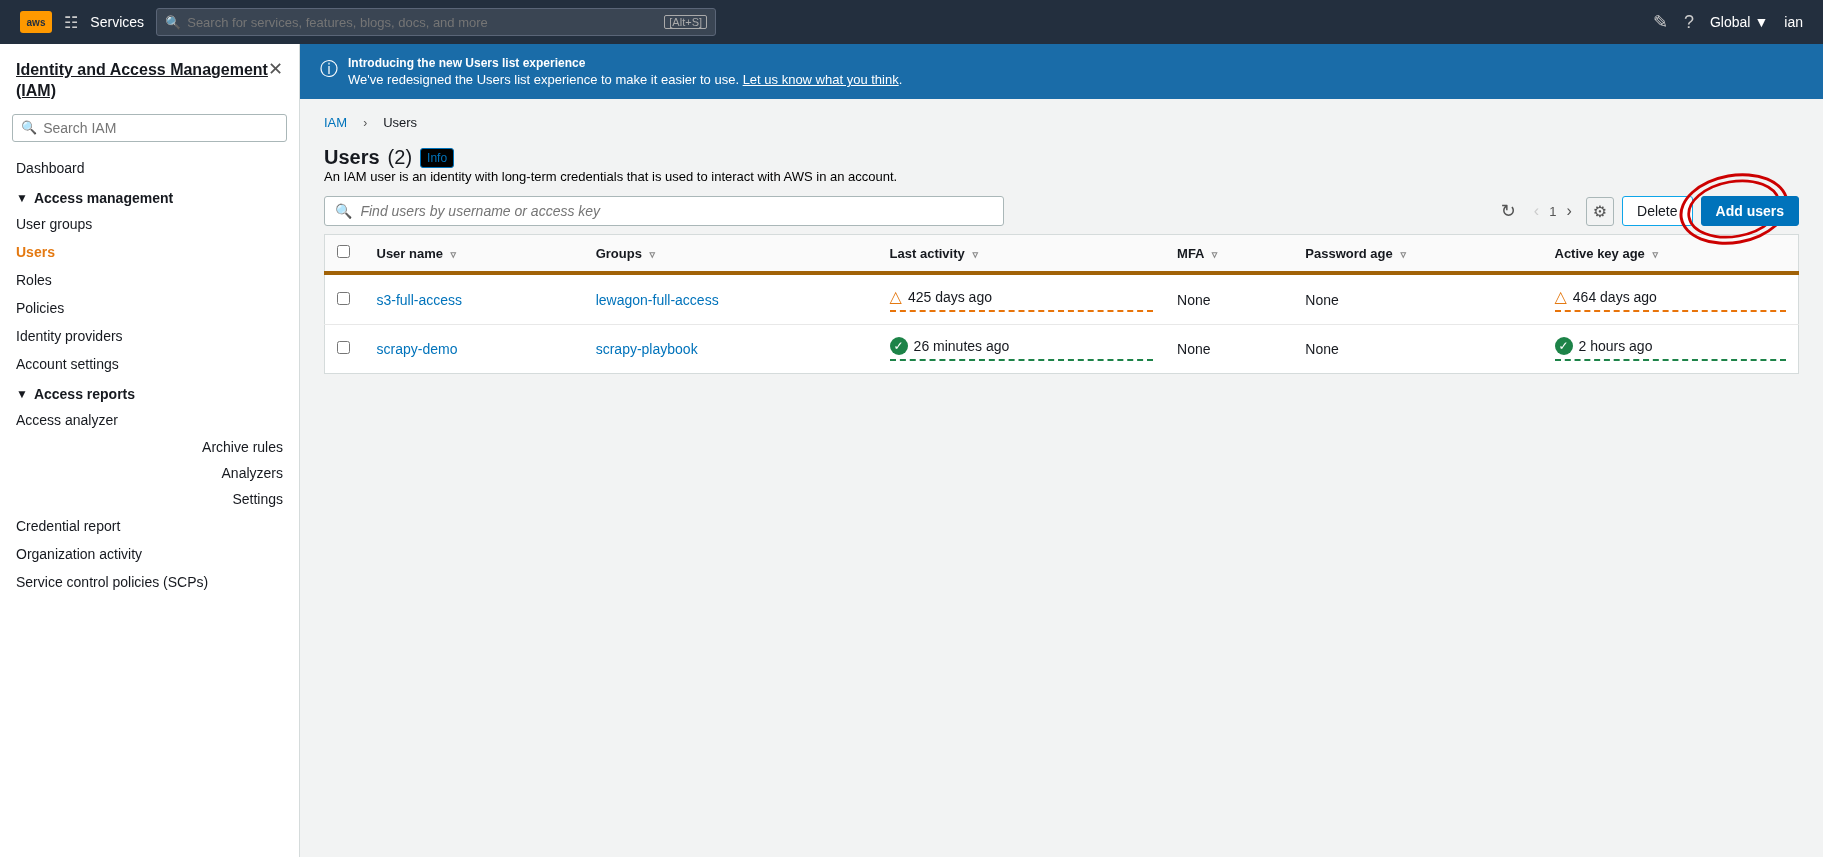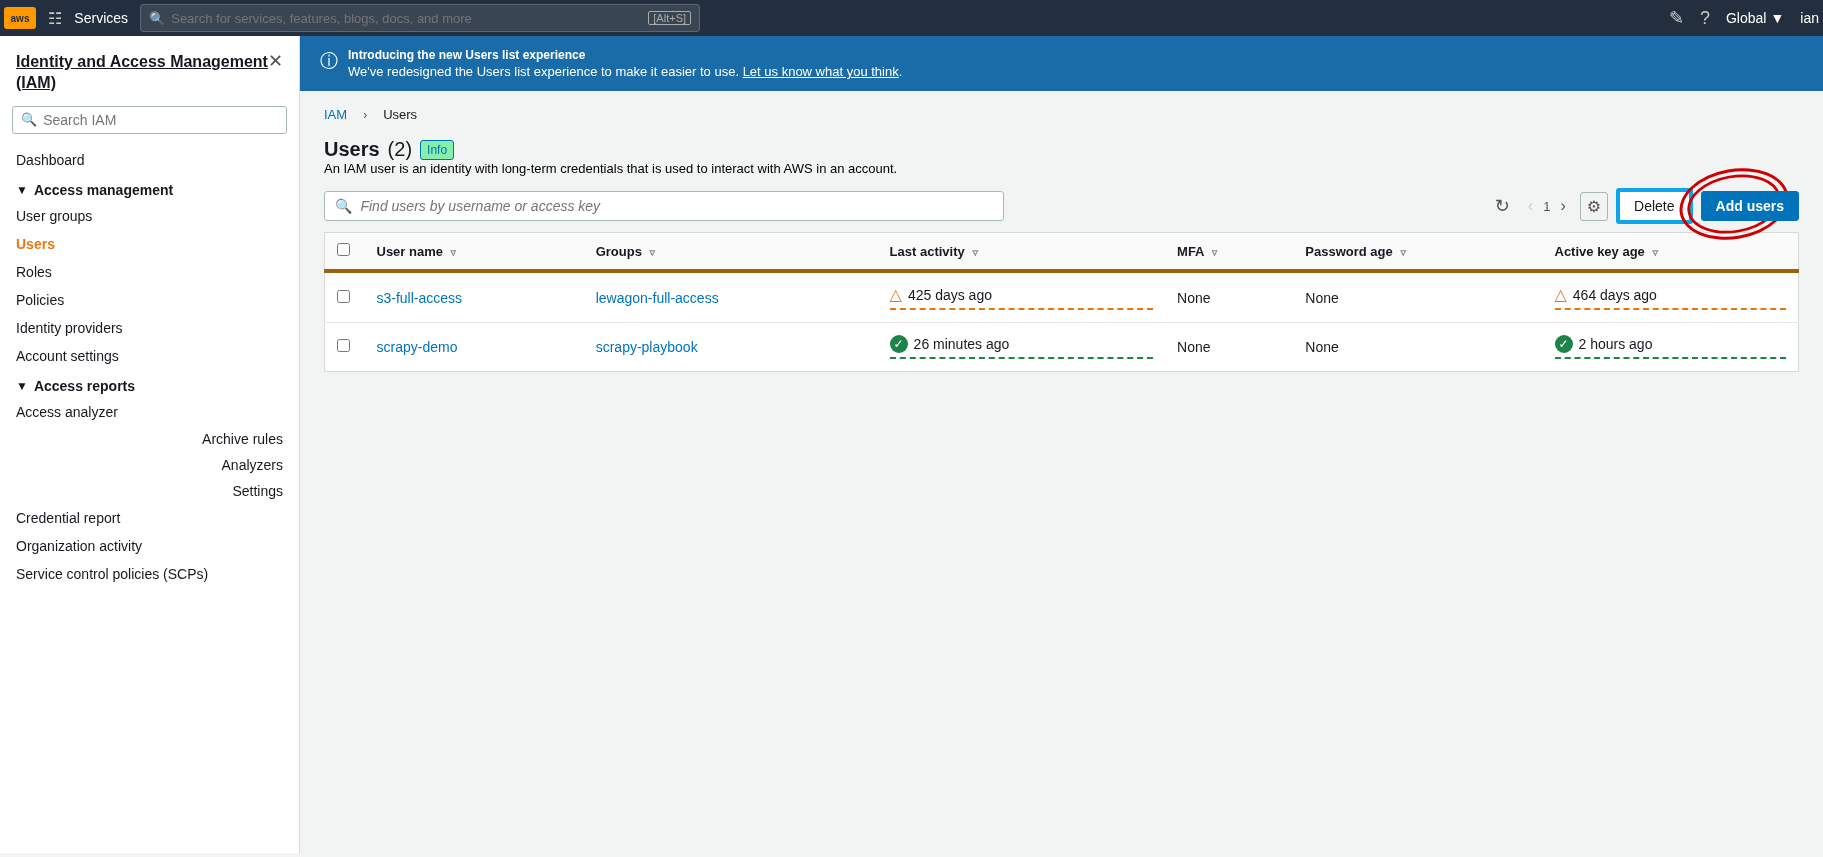--- a/index.html
+++ b/index.html
@@ -1,24 +1,24 @@
 <!DOCTYPE html>
 <html><head>
   <meta charset="utf-8">
   <style>
     * { box-sizing: border-box; margin: 0; padding: 0; }
     body { font-family: "Amazon Ember", "Helvetica Neue", Arial, sans-serif; font-size: 14px; background: #f2f3f3; color: #16191f; }
 
     
     .top-nav {
       background: #232f3e;
-      height: 36px;
-      display: flex;
-      align-items: center;
-      padding: 0 4px;
+      height: 44px;
+      display: flex;
+      align-items: center;
+      padding: 0 20px;
       color: #fff;
       gap: 12px;
     }
     .aws-logo {
       display: flex;
       align-items: center;
       gap: 4px;
     }
     .aws-logo-box {
       width: 32px;
@@ -223,21 +223,21 @@
       display: flex;
       align-items: center;
       gap: 8px;
     }
     .section-title {
       font-size: 20px;
       font-weight: 700;
     }
     .section-count { font-size: 20px; }
     .info-badge {
-      background: #86efac;
+      background: #000000;
       color: #0073bb;
       border: 1px solid #0073bb;
       border-radius: 3px;
       padding: 2px 6px;
       font-size: 12px;
       cursor: pointer;
     }
     .section-desc { font-size: 13px; color: #000000; margin-bottom: 4px; }
 
     
@@ -274,21 +274,21 @@
     .btn-icon {
       background: none;
       border: none;
       font-size: 18px;
       cursor: pointer;
       color: #555;
       padding: 4px;
     }
     .btn-delete {
       background: #fff;
-      border: 4px solid #0ea5e9;
+      border: 1px solid #0ea5e9;
       border-radius: 3px;
       padding: 6px 14px;
       font-size: 14px;
       cursor: pointer;
       color: #16191f;
     }
     .btn-add-users {
       background: #0073bb;
       border: 1px solid #0073bb;
       border-radius: 3px;

